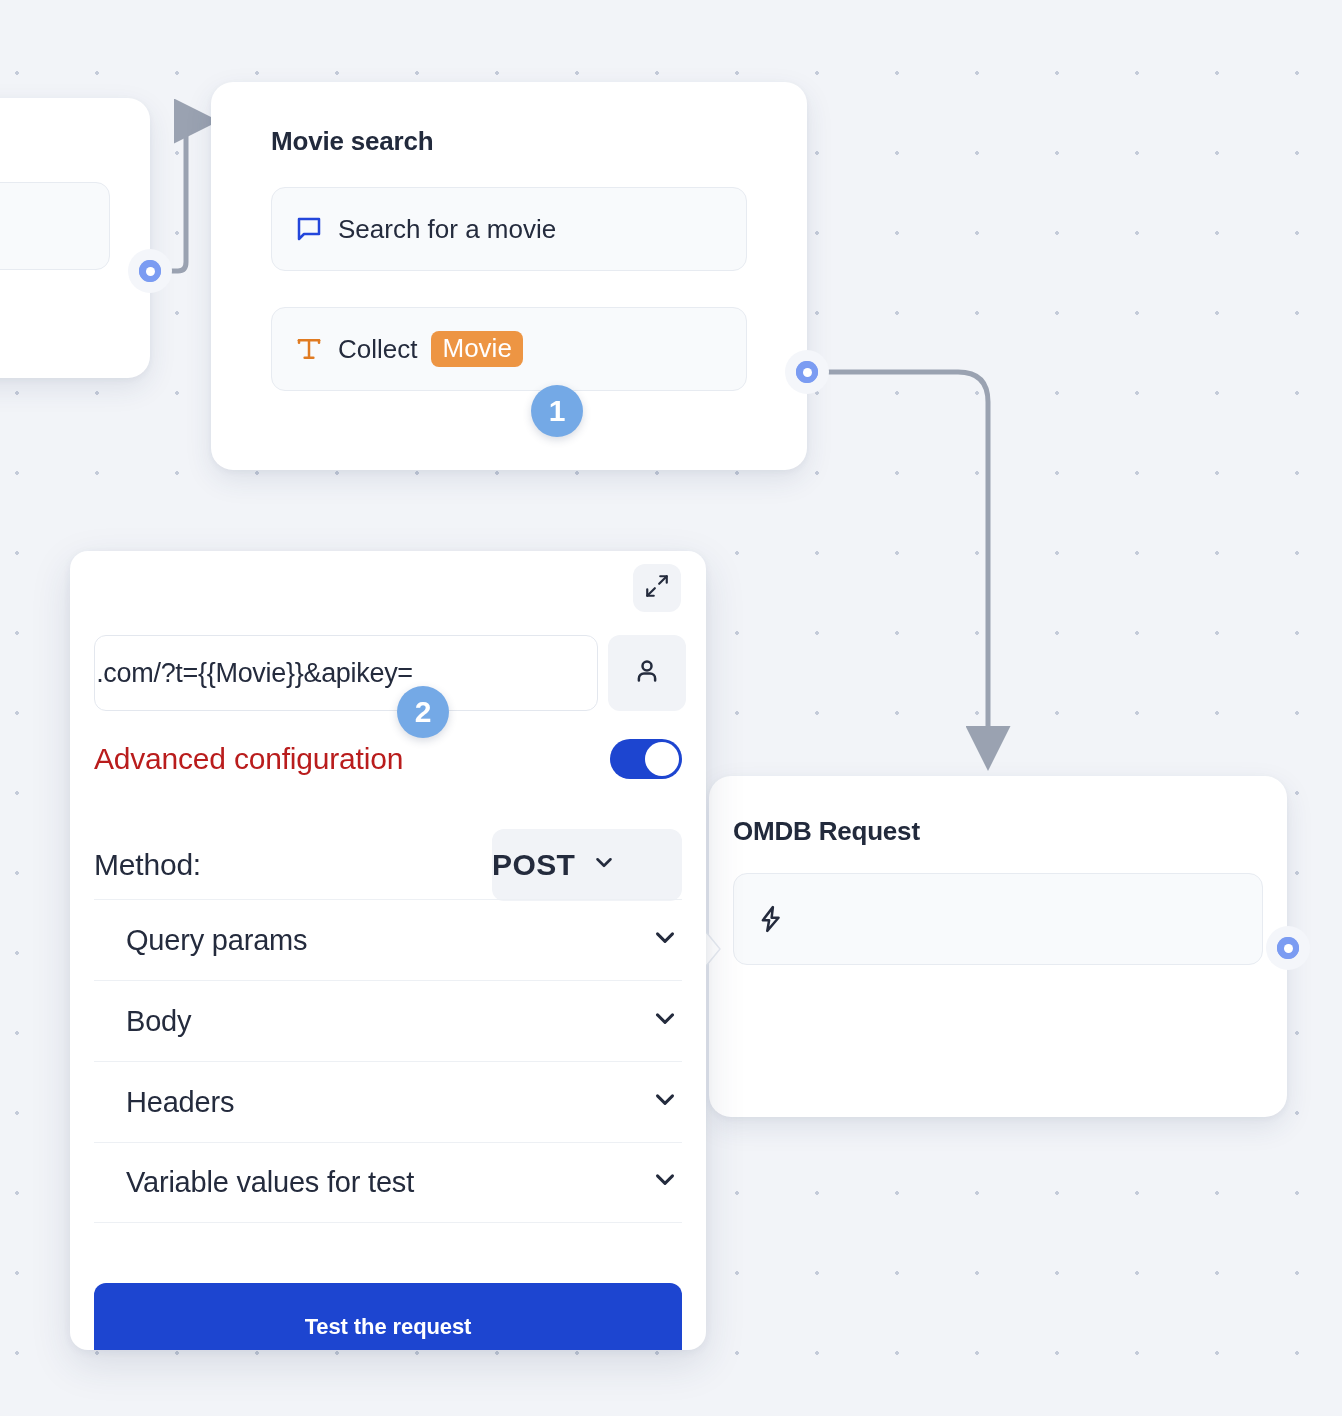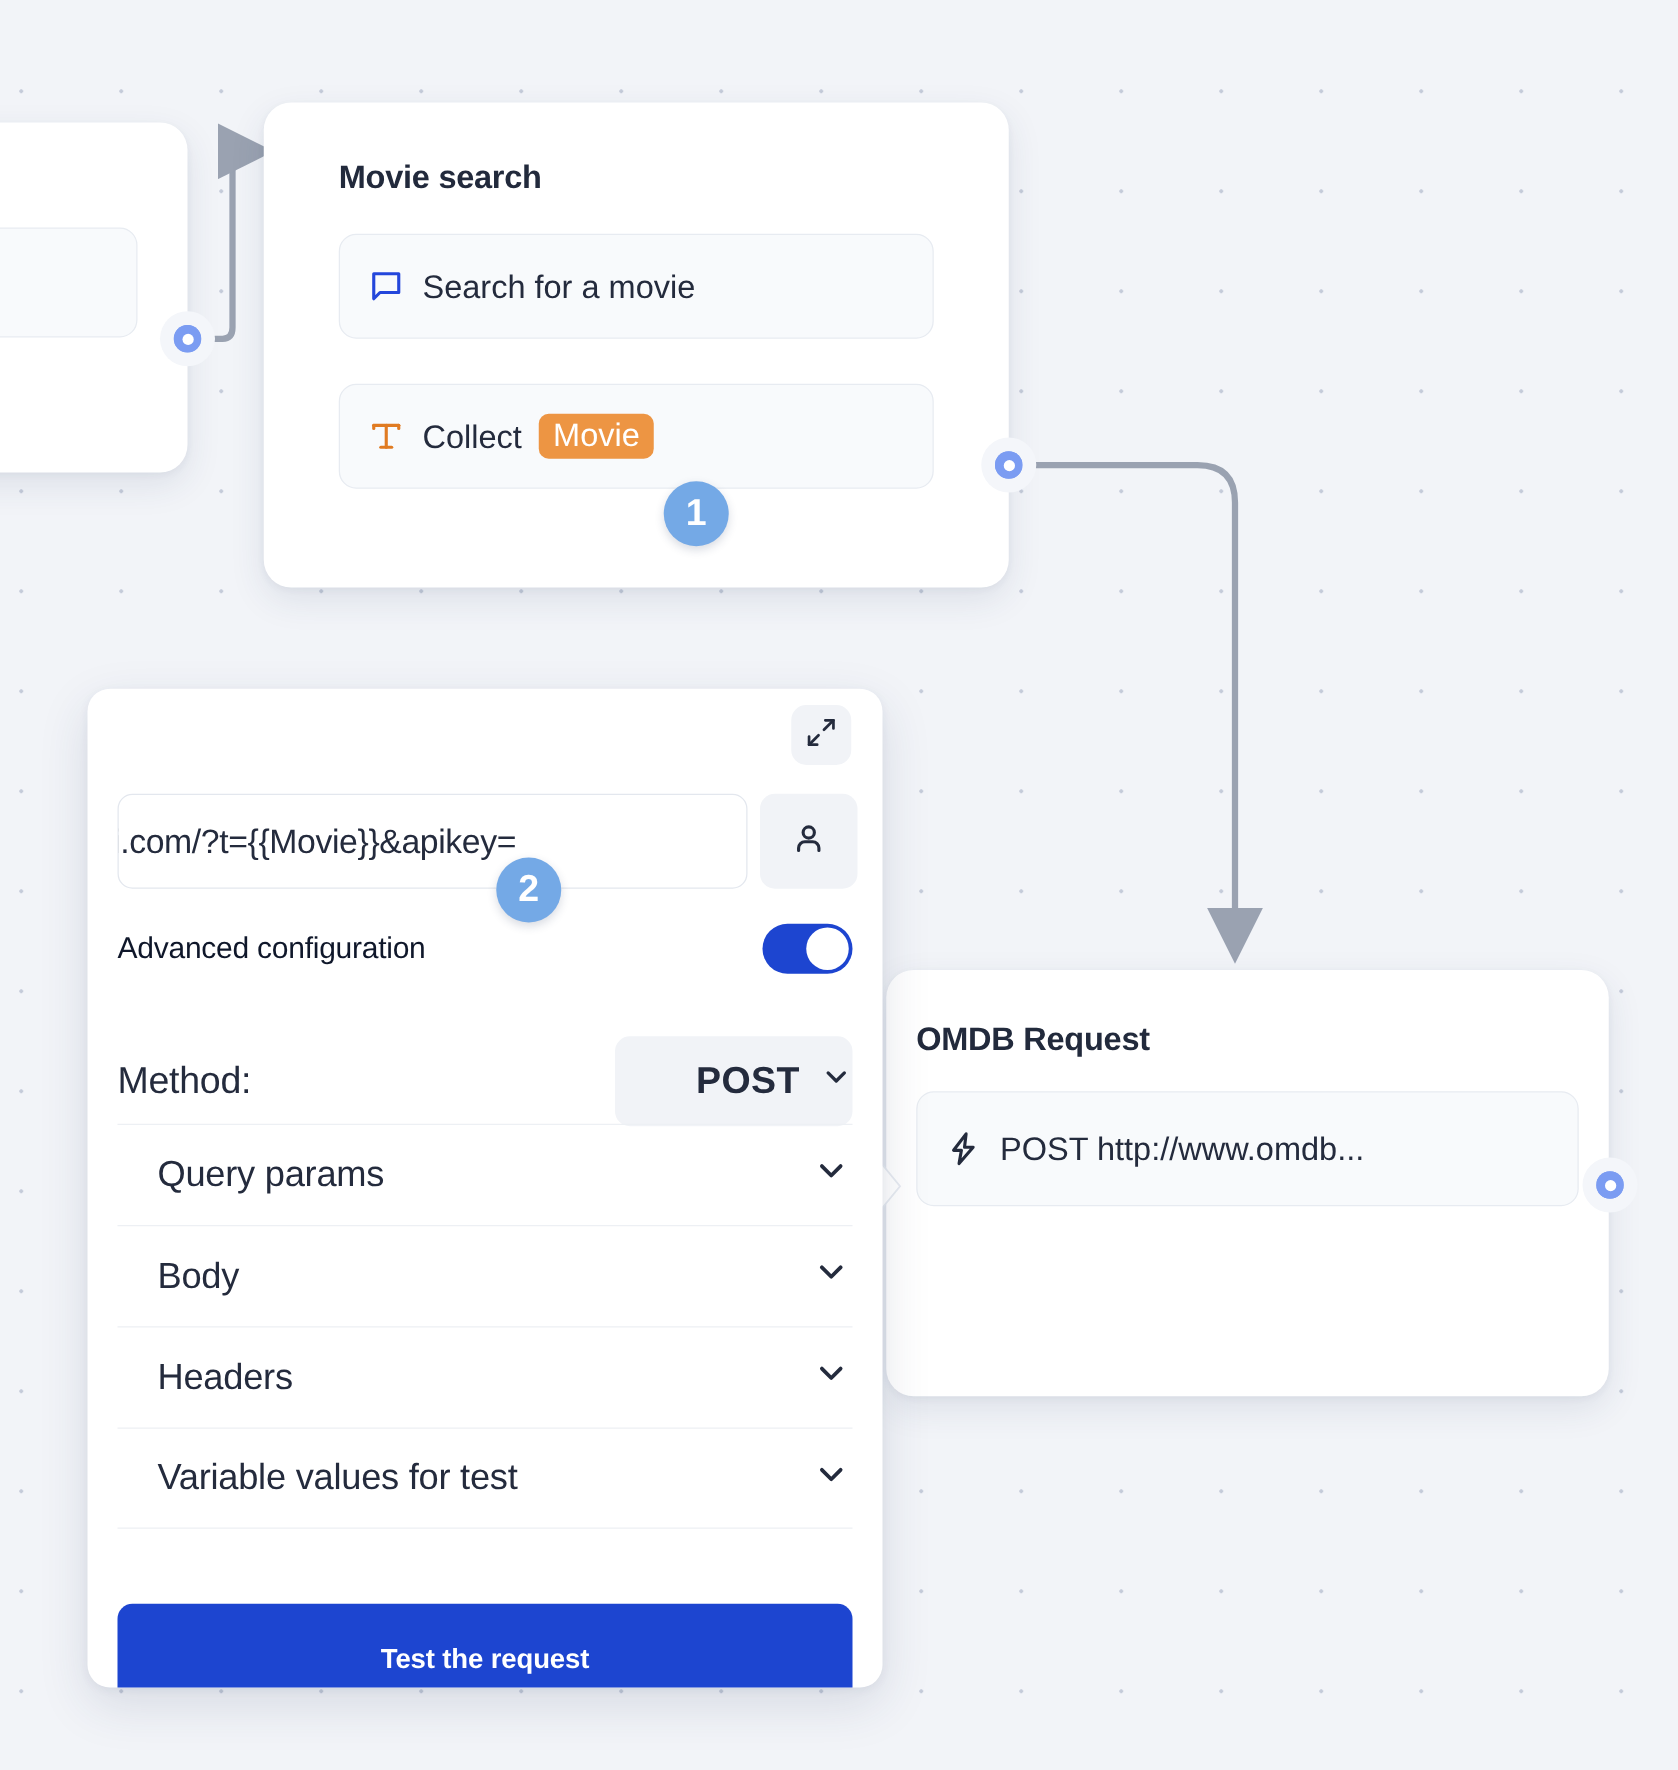--- a/index.html
+++ b/index.html
@@ -205,21 +205,21 @@
     display: flex; align-items: center; justify-content: center;
     cursor: pointer;
   }
 
   .adv-row {
     position: absolute;
     left: 24px; top: 188px;
     width: 588px;
     display: flex; align-items: center; justify-content: space-between;
   }
-  .adv-label { font-size: 24px; color: #0f172a; letter-spacing: -0.2px; }
+  .adv-label { font-size: 30px; color: #b91c1c; letter-spacing: -0.2px; }
 
   .toggle {
     width: 72px; height: 40px;
     border-radius: 20px;
     background: #1d45d0;
     position: relative;
     cursor: pointer;
   }
   .toggle .knob {
     position: absolute;
@@ -233,21 +233,21 @@
     position: absolute;
     left: 24px; top: 278px;
     width: 588px;
     display: flex; align-items: center; justify-content: space-between;
   }
   .method-label { font-size: 30px; letter-spacing: -0.2px; }
   .method-select {
     width: 190px; height: 72px;
     border-radius: 12px;
     background: #f1f3f7;
-    display: flex; align-items: center; justify-content: flex-end;
+    display: flex; align-items: center; justify-content: flex-start;
     gap: 16px;
     font-size: 30px;
     font-weight: 700;
     letter-spacing: 0.4px;
     cursor: pointer;
   }
 
   .accordion {
     position: absolute;
     left: 24px; top: 348px;
@@ -339,21 +339,20 @@
   </div>
 
   <div class="node" id="node-omdb">
     <div class="node-title">OMDB Request</div>
     <div class="node-row">
       <span class="row-icon">
         <svg width="30" height="30" viewBox="0 0 24 24" fill="none" stroke="#242b3d" stroke-width="2" stroke-linejoin="round" stroke-linecap="round">
           <path d="M13.5 2.5 L5.5 13 h5 l-1.5 8.5 L18 11 h-5.5 z"></path>
         </svg>
       </span>
-      <span>POST http://www.omdb...</span>
     </div>
   </div>
 
   <svg class="panel-tail" viewBox="0 0 22 48">
     <path d="M2 2 L20 24 L2 46" fill="#ffffff" stroke="#e7ebf1" stroke-width="1.5"></path>
   </svg>
 
   <div class="port" id="port-left"></div>
   <div class="port" id="port-search"></div>
   <div class="port" id="port-omdb"></div>

